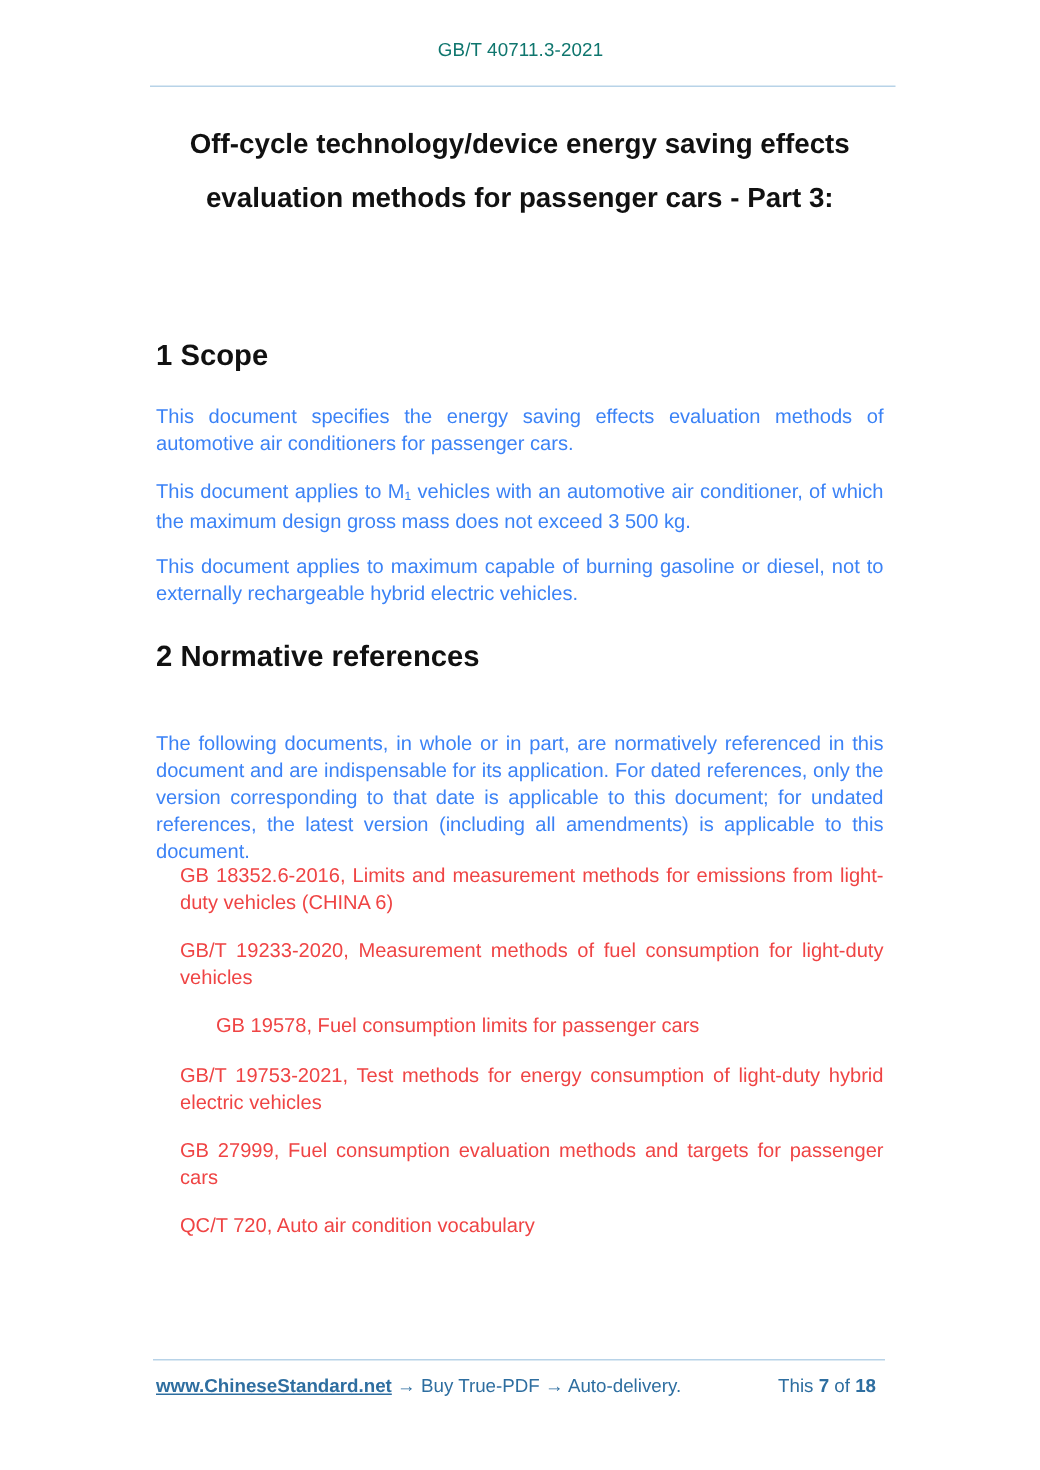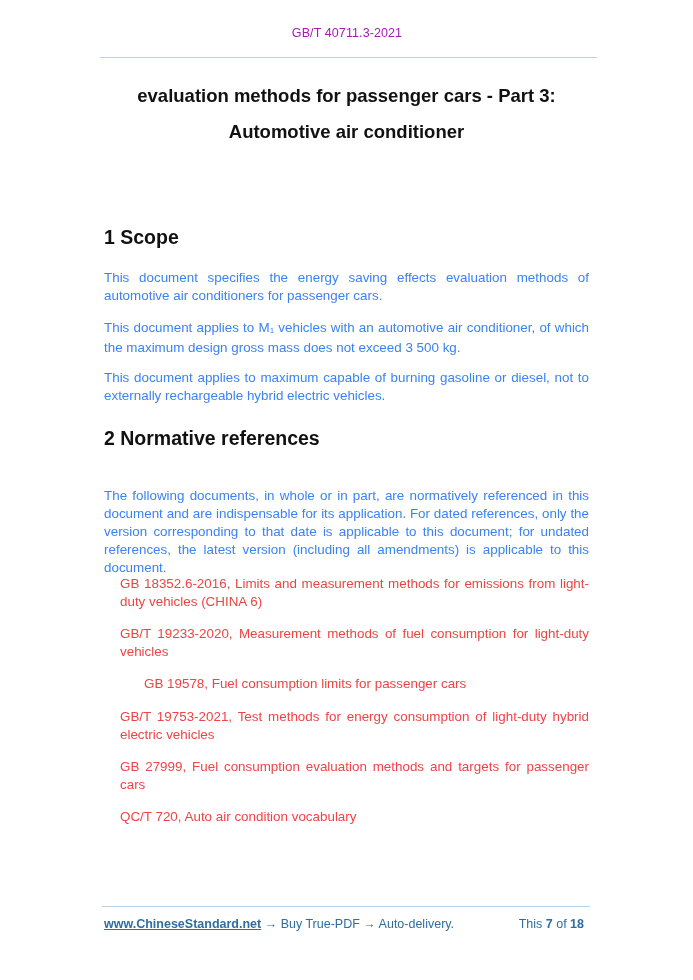--- a/index.html
+++ b/index.html
@@ -15,21 +15,21 @@
       font-family: "Liberation Sans", sans-serif;
       color: #111111;
     }
     .header {
       position: absolute;
       left: 104px;
       top: 26px;
       width: 486px;
       text-align: center;
       font-size: 12.5px;
-      color: #a21caf;
+      color: #0f766e;
       letter-spacing: 0.1px;
     }
     .header-rule {
       position: absolute;
       left: 100px;
       top: 57px;
       width: 497px;
       height: 1px;
       background: #b8d3e8;
     }
@@ -102,22 +102,22 @@
   </style>
 </head>
 <body>
 
 <div>
   <div class="header">GB/T 40711.3-2021</div>
   <div class="header-rule"></div>
 </div>
 
 <div class="title">
+  <div>Off-cycle technology/device energy saving effects</div>
   <div>evaluation methods for passenger cars - Part 3:</div>
-  <div>Automotive air conditioner</div>
 </div>
 
 <div class="h1" style="top:226px;">1 Scope</div>
 
 <div class="para" style="top:269px;">This document specifies the energy saving effects evaluation methods of automotive air conditioners for passenger cars.</div>
 
 <div class="para" style="top:319px;"><span>This document applies to M</span><sub class="m-sub">1</sub><span> vehicles with an automotive air conditioner, of which the maximum design gross mass does not exceed 3 500 kg.</span></div>
 
 <div class="para" style="top:369px;">This document applies to maximum capable of burning gasoline or diesel, not to externally rechargeable hybrid electric vehicles.</div>
 

